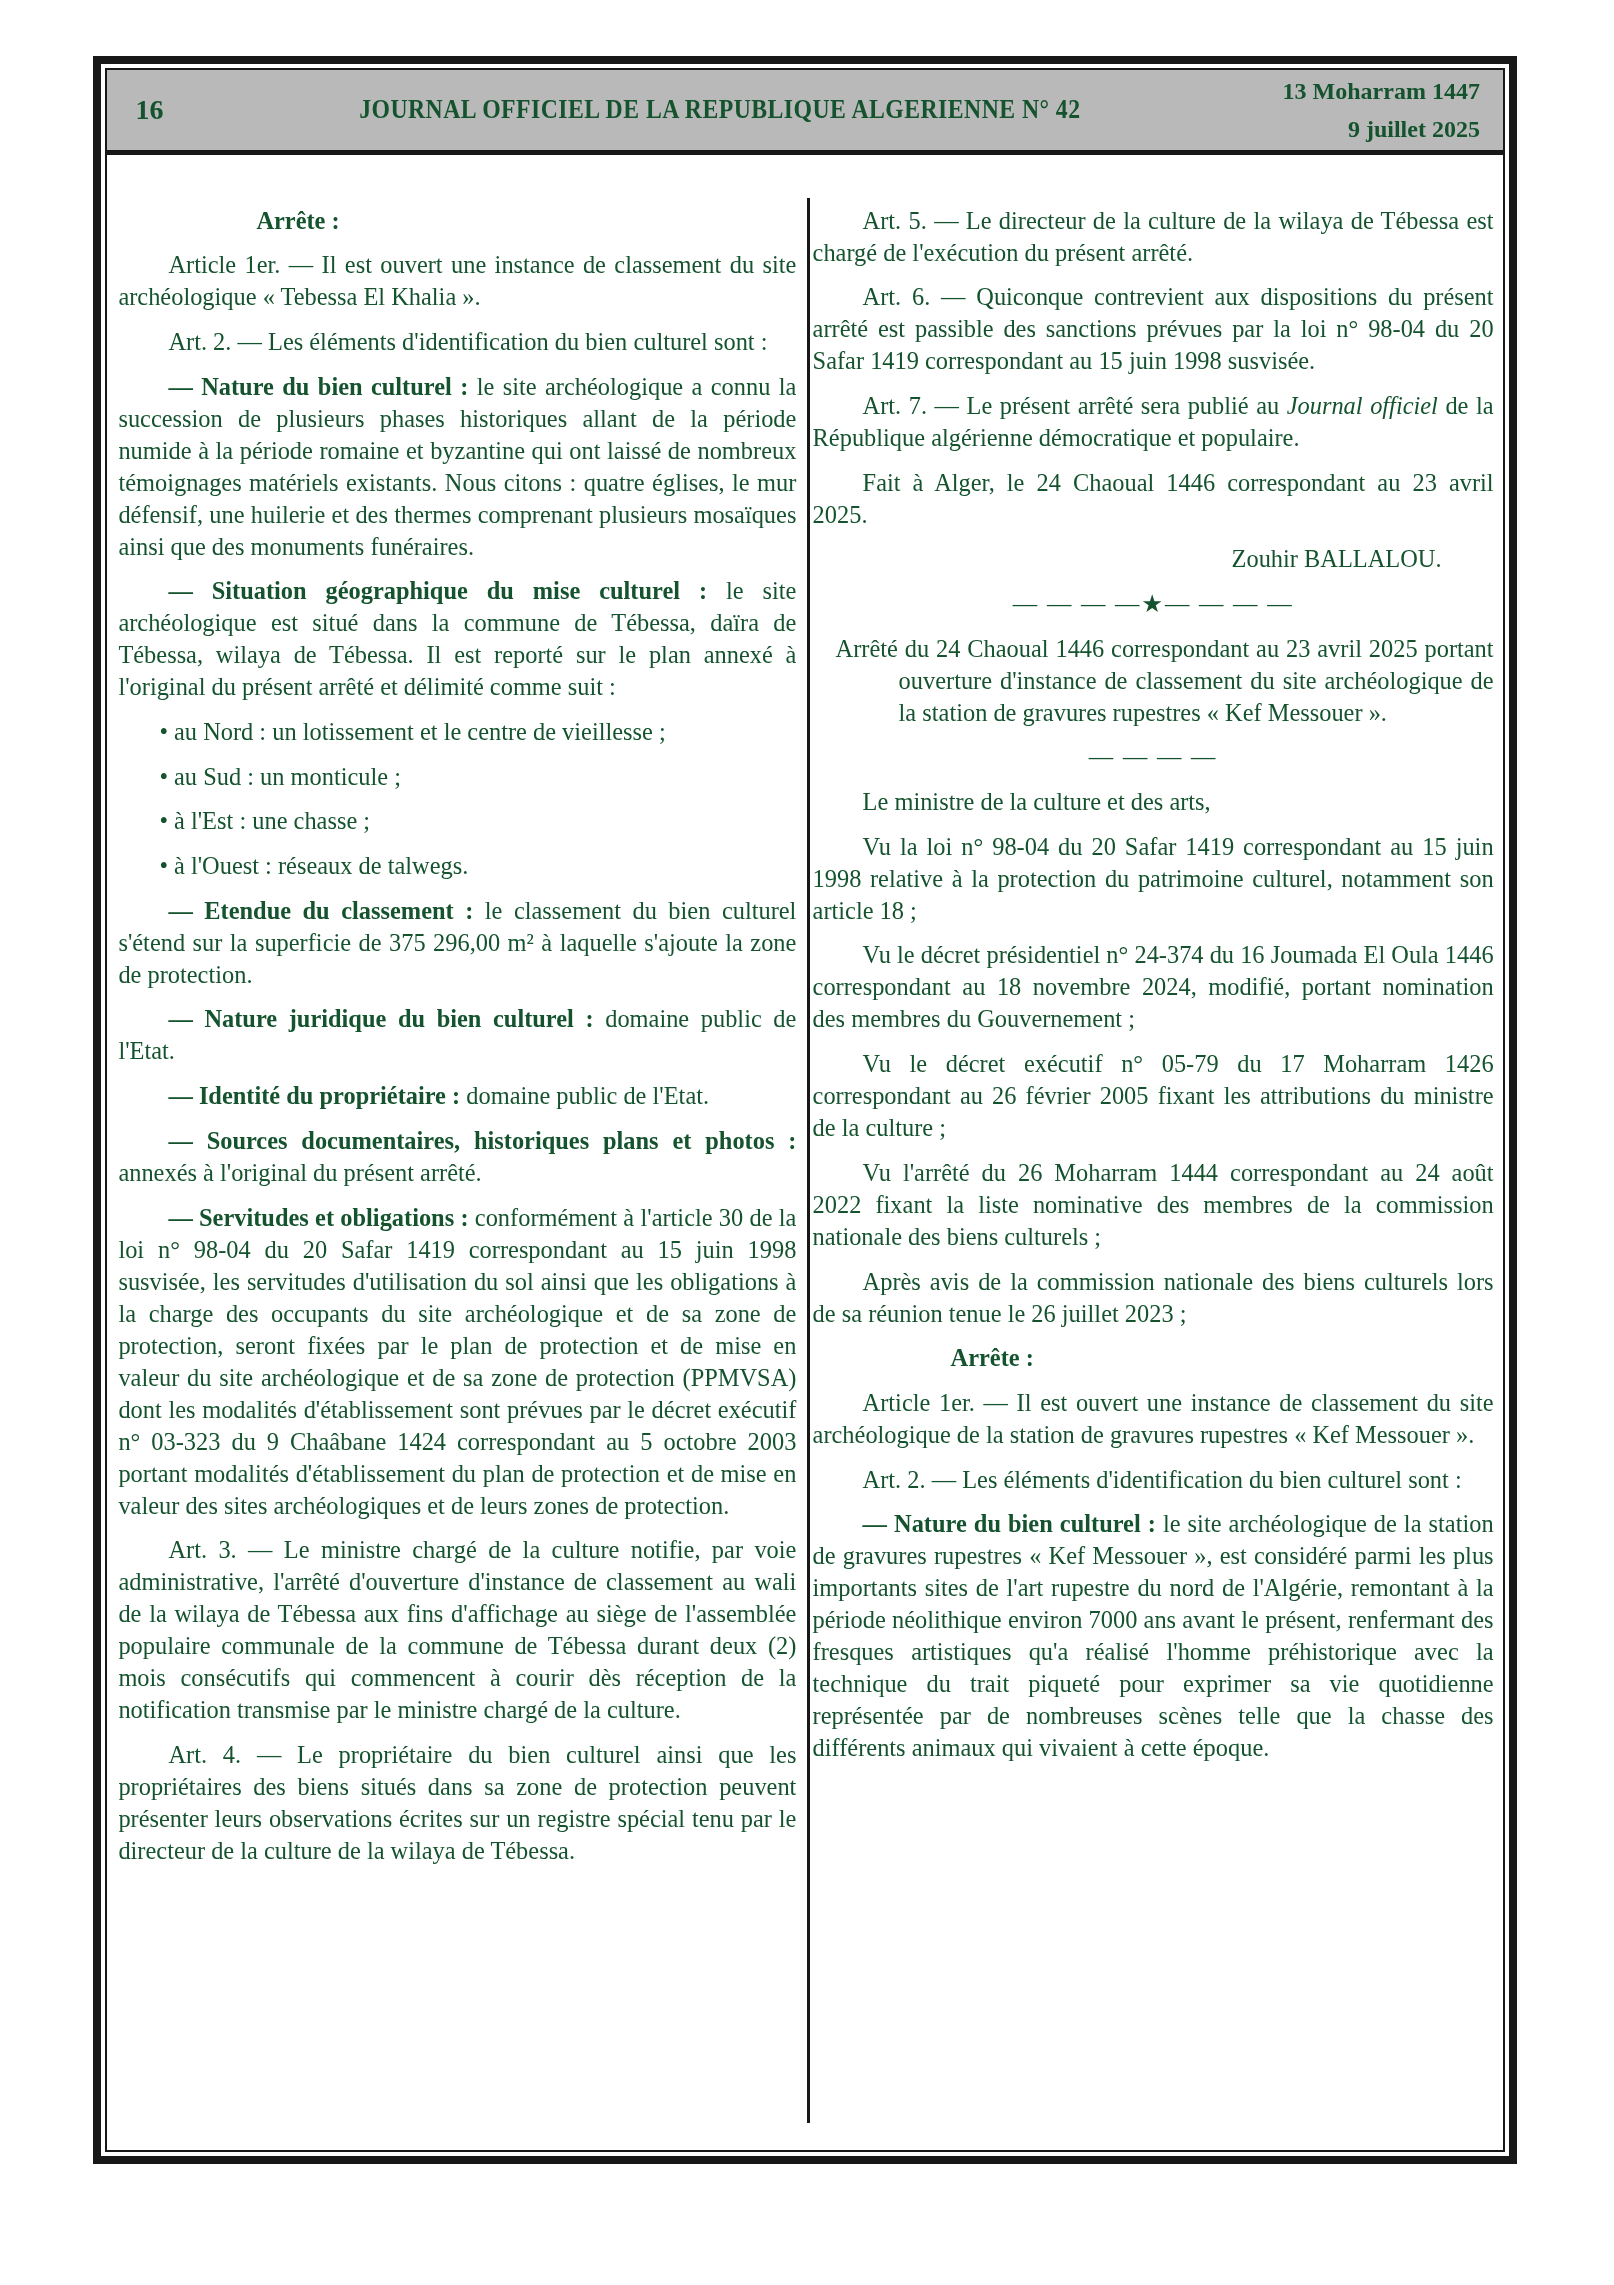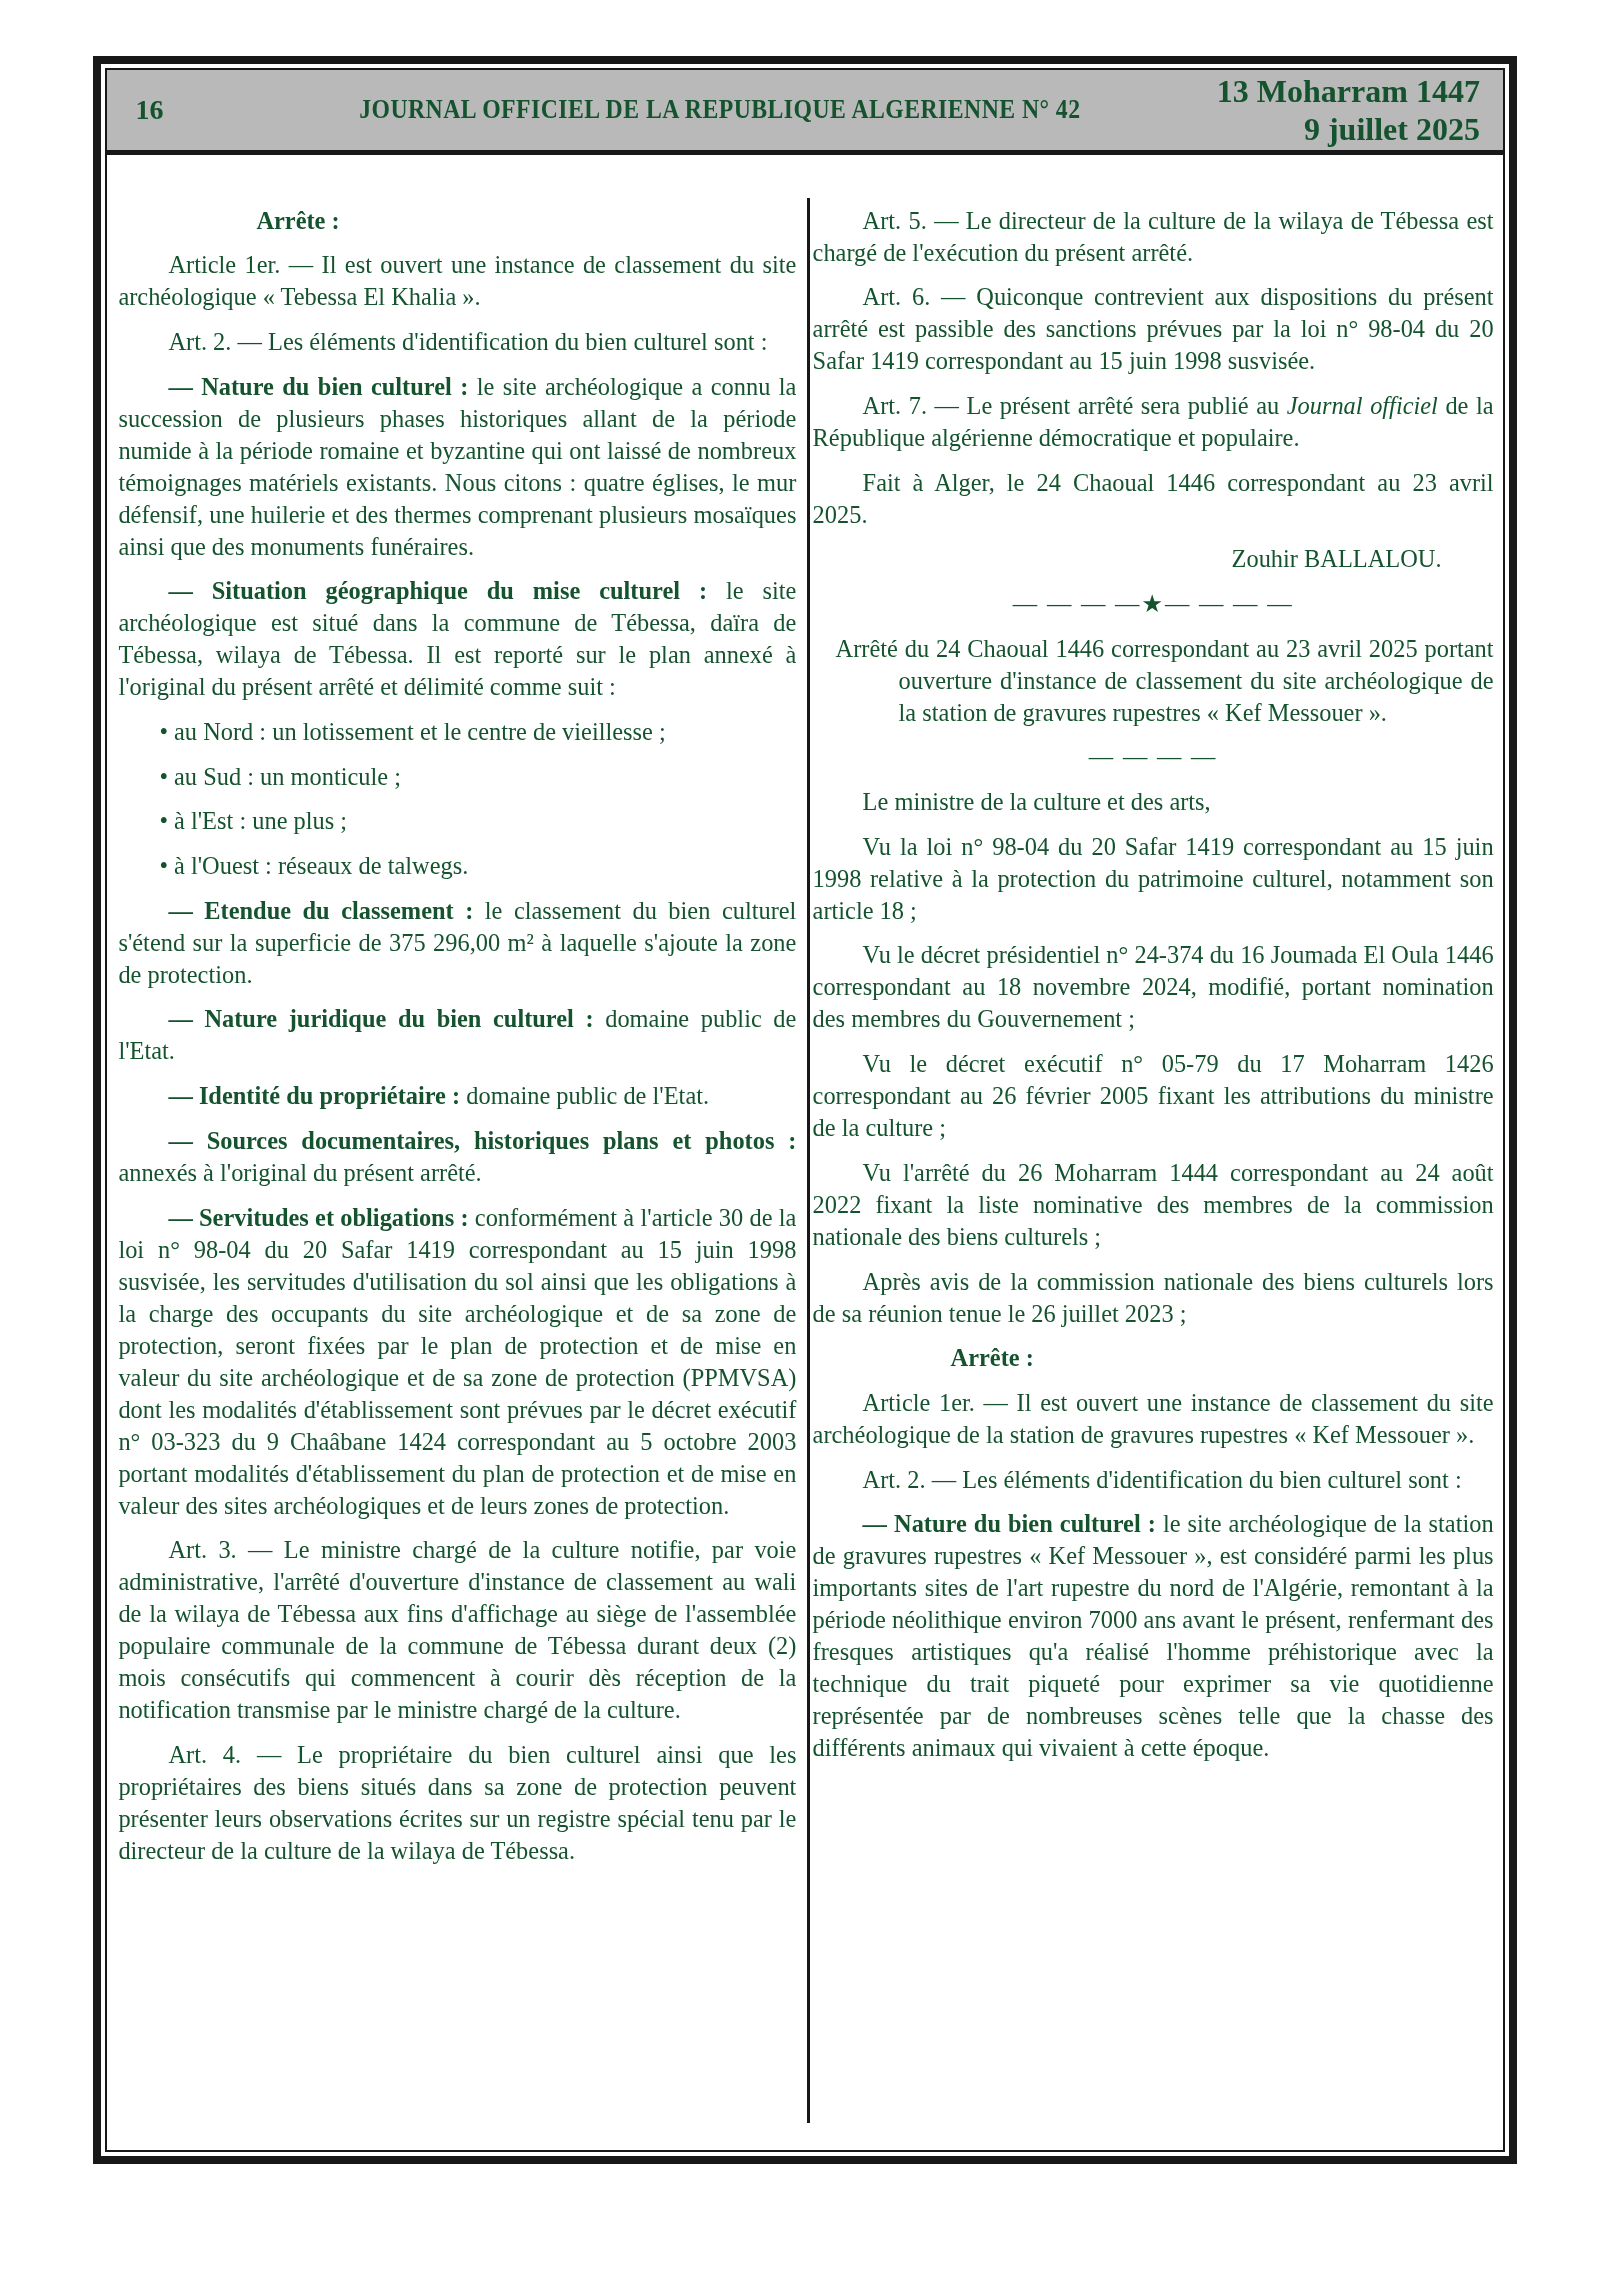--- a/index.html
+++ b/index.html
@@ -49,21 +49,21 @@
   .journal-title .squeeze {
     display: inline-block;
     transform: scaleX(0.88);
     transform-origin: center;
     letter-spacing: 0.5px;
   }
   .masthead-dates {
     flex: 0 0 312px;
     padding-right: 23.5px;
     text-align: right;
-    font-size: 32px;
+    font-size: 24px;
     font-weight: bold;
     line-height: 38px;
   }
   .content {
     flex: 1 1 auto;
     position: relative;
   }
   .column-divider {
     position: absolute;
     left: 700px; top: 43px;
@@ -133,21 +133,21 @@
         <div class="column-divider"></div>
 
         <section class="col col-left">
           <p class="arrete-label">Arrête :</p>
           <p class="para">Article 1er. — Il est ouvert une instance de classement du site archéologique « Tebessa El Khalia ».</p>
           <p class="para">Art. 2. — Les éléments d'identification du bien culturel sont :</p>
           <p class="para"><span class="bold">— Nature du bien culturel :</span><span> le site archéologique a connu la succession de plusieurs phases historiques allant de la période numide à la période romaine et byzantine qui ont laissé de nombreux témoignages matériels existants. Nous citons : quatre églises, le mur défensif, une huilerie et des thermes comprenant plusieurs mosaïques ainsi que des monuments funéraires.</span></p>
           <p class="para"><span class="bold">— Situation géographique du mise culturel :</span><span> le site archéologique est situé dans la commune de Tébessa, daïra de Tébessa, wilaya de Tébessa. Il est reporté sur le plan annexé à l'original du présent arrêté et délimité comme suit :</span></p>
           <p class="bullet">• au Nord : un lotissement et le centre de vieillesse ;</p>
           <p class="bullet">• au Sud : un monticule ;</p>
-          <p class="bullet">• à l'Est : une plus ;</p>
+          <p class="bullet">• à l'Est : une chasse ;</p>
           <p class="bullet">• à l'Ouest : réseaux de talwegs.</p>
           <p class="para"><span class="bold">— Etendue du classement :</span><span> le classement du bien culturel s'étend sur la superficie de 375 296,00 m² à laquelle s'ajoute la zone de protection.</span></p>
           <p class="para"><span class="bold">— Nature juridique du bien culturel :</span><span> domaine public de l'Etat.</span></p>
           <p class="para"><span class="bold">— Identité du propriétaire :</span><span> domaine public de l'Etat.</span></p>
           <p class="para"><span class="bold">— Sources documentaires, historiques plans et photos :</span><span> annexés à l'original du présent arrêté.</span></p>
           <p class="para"><span class="bold">— Servitudes et obligations :</span><span> conformément à l'article 30 de la loi n° 98-04 du 20 Safar 1419 correspondant au 15 juin 1998 susvisée, les servitudes d'utilisation du sol ainsi que les obligations à la charge des occupants du site archéologique et de sa zone de protection, seront fixées par le plan de protection et de mise en valeur du site archéologique et de sa zone de protection (PPMVSA) dont les modalités d'établissement sont prévues par le décret exécutif n° 03-323 du 9 Chaâbane 1424 correspondant au 5 octobre 2003 portant modalités d'établissement du plan de protection et de mise en valeur des sites archéologiques et de leurs zones de protection.</span></p>
           <p class="para">Art. 3. — Le ministre chargé de la culture notifie, par voie administrative, l'arrêté d'ouverture d'instance de classement au wali de la wilaya de Tébessa aux fins d'affichage au siège de l'assemblée populaire communale de la commune de Tébessa durant deux (2) mois consécutifs qui commencent à courir dès réception de la notification transmise par le ministre chargé de la culture.</p>
           <p class="para">Art. 4. — Le propriétaire du bien culturel ainsi que les propriétaires des biens situés dans sa zone de protection peuvent présenter leurs observations écrites sur un registre spécial tenu par le directeur de la culture de la wilaya de Tébessa.</p>
         </section>
 

